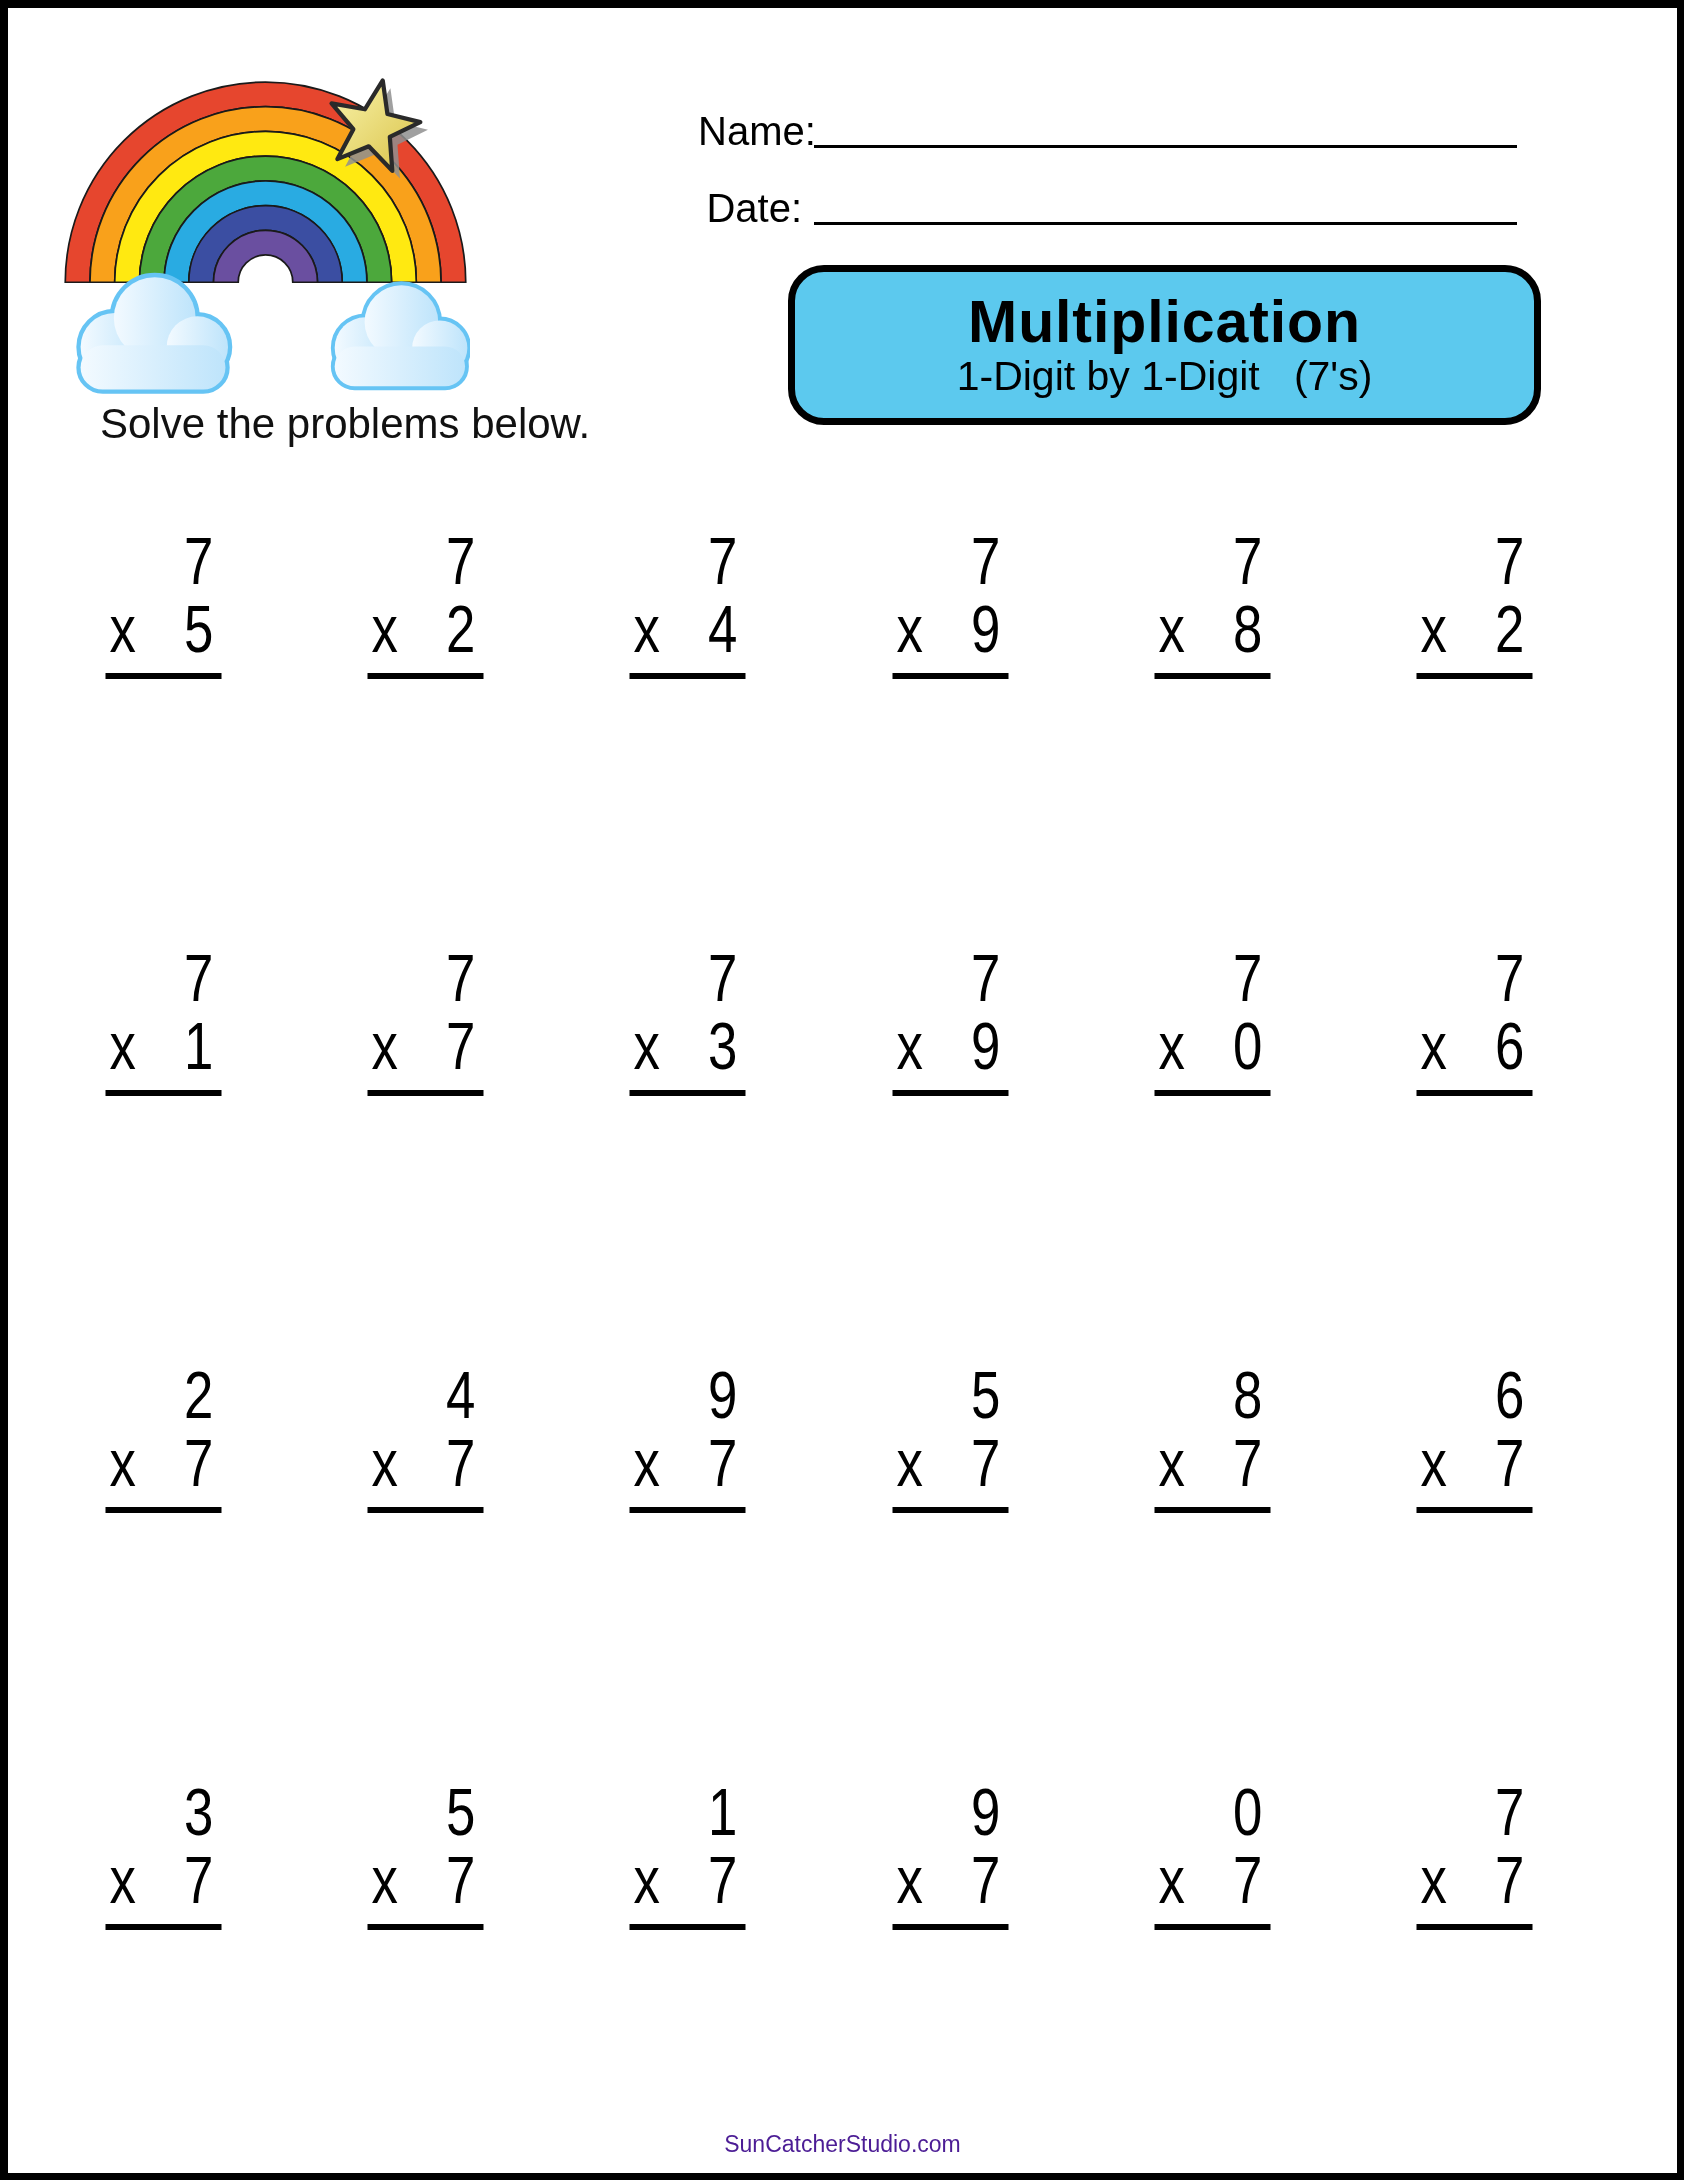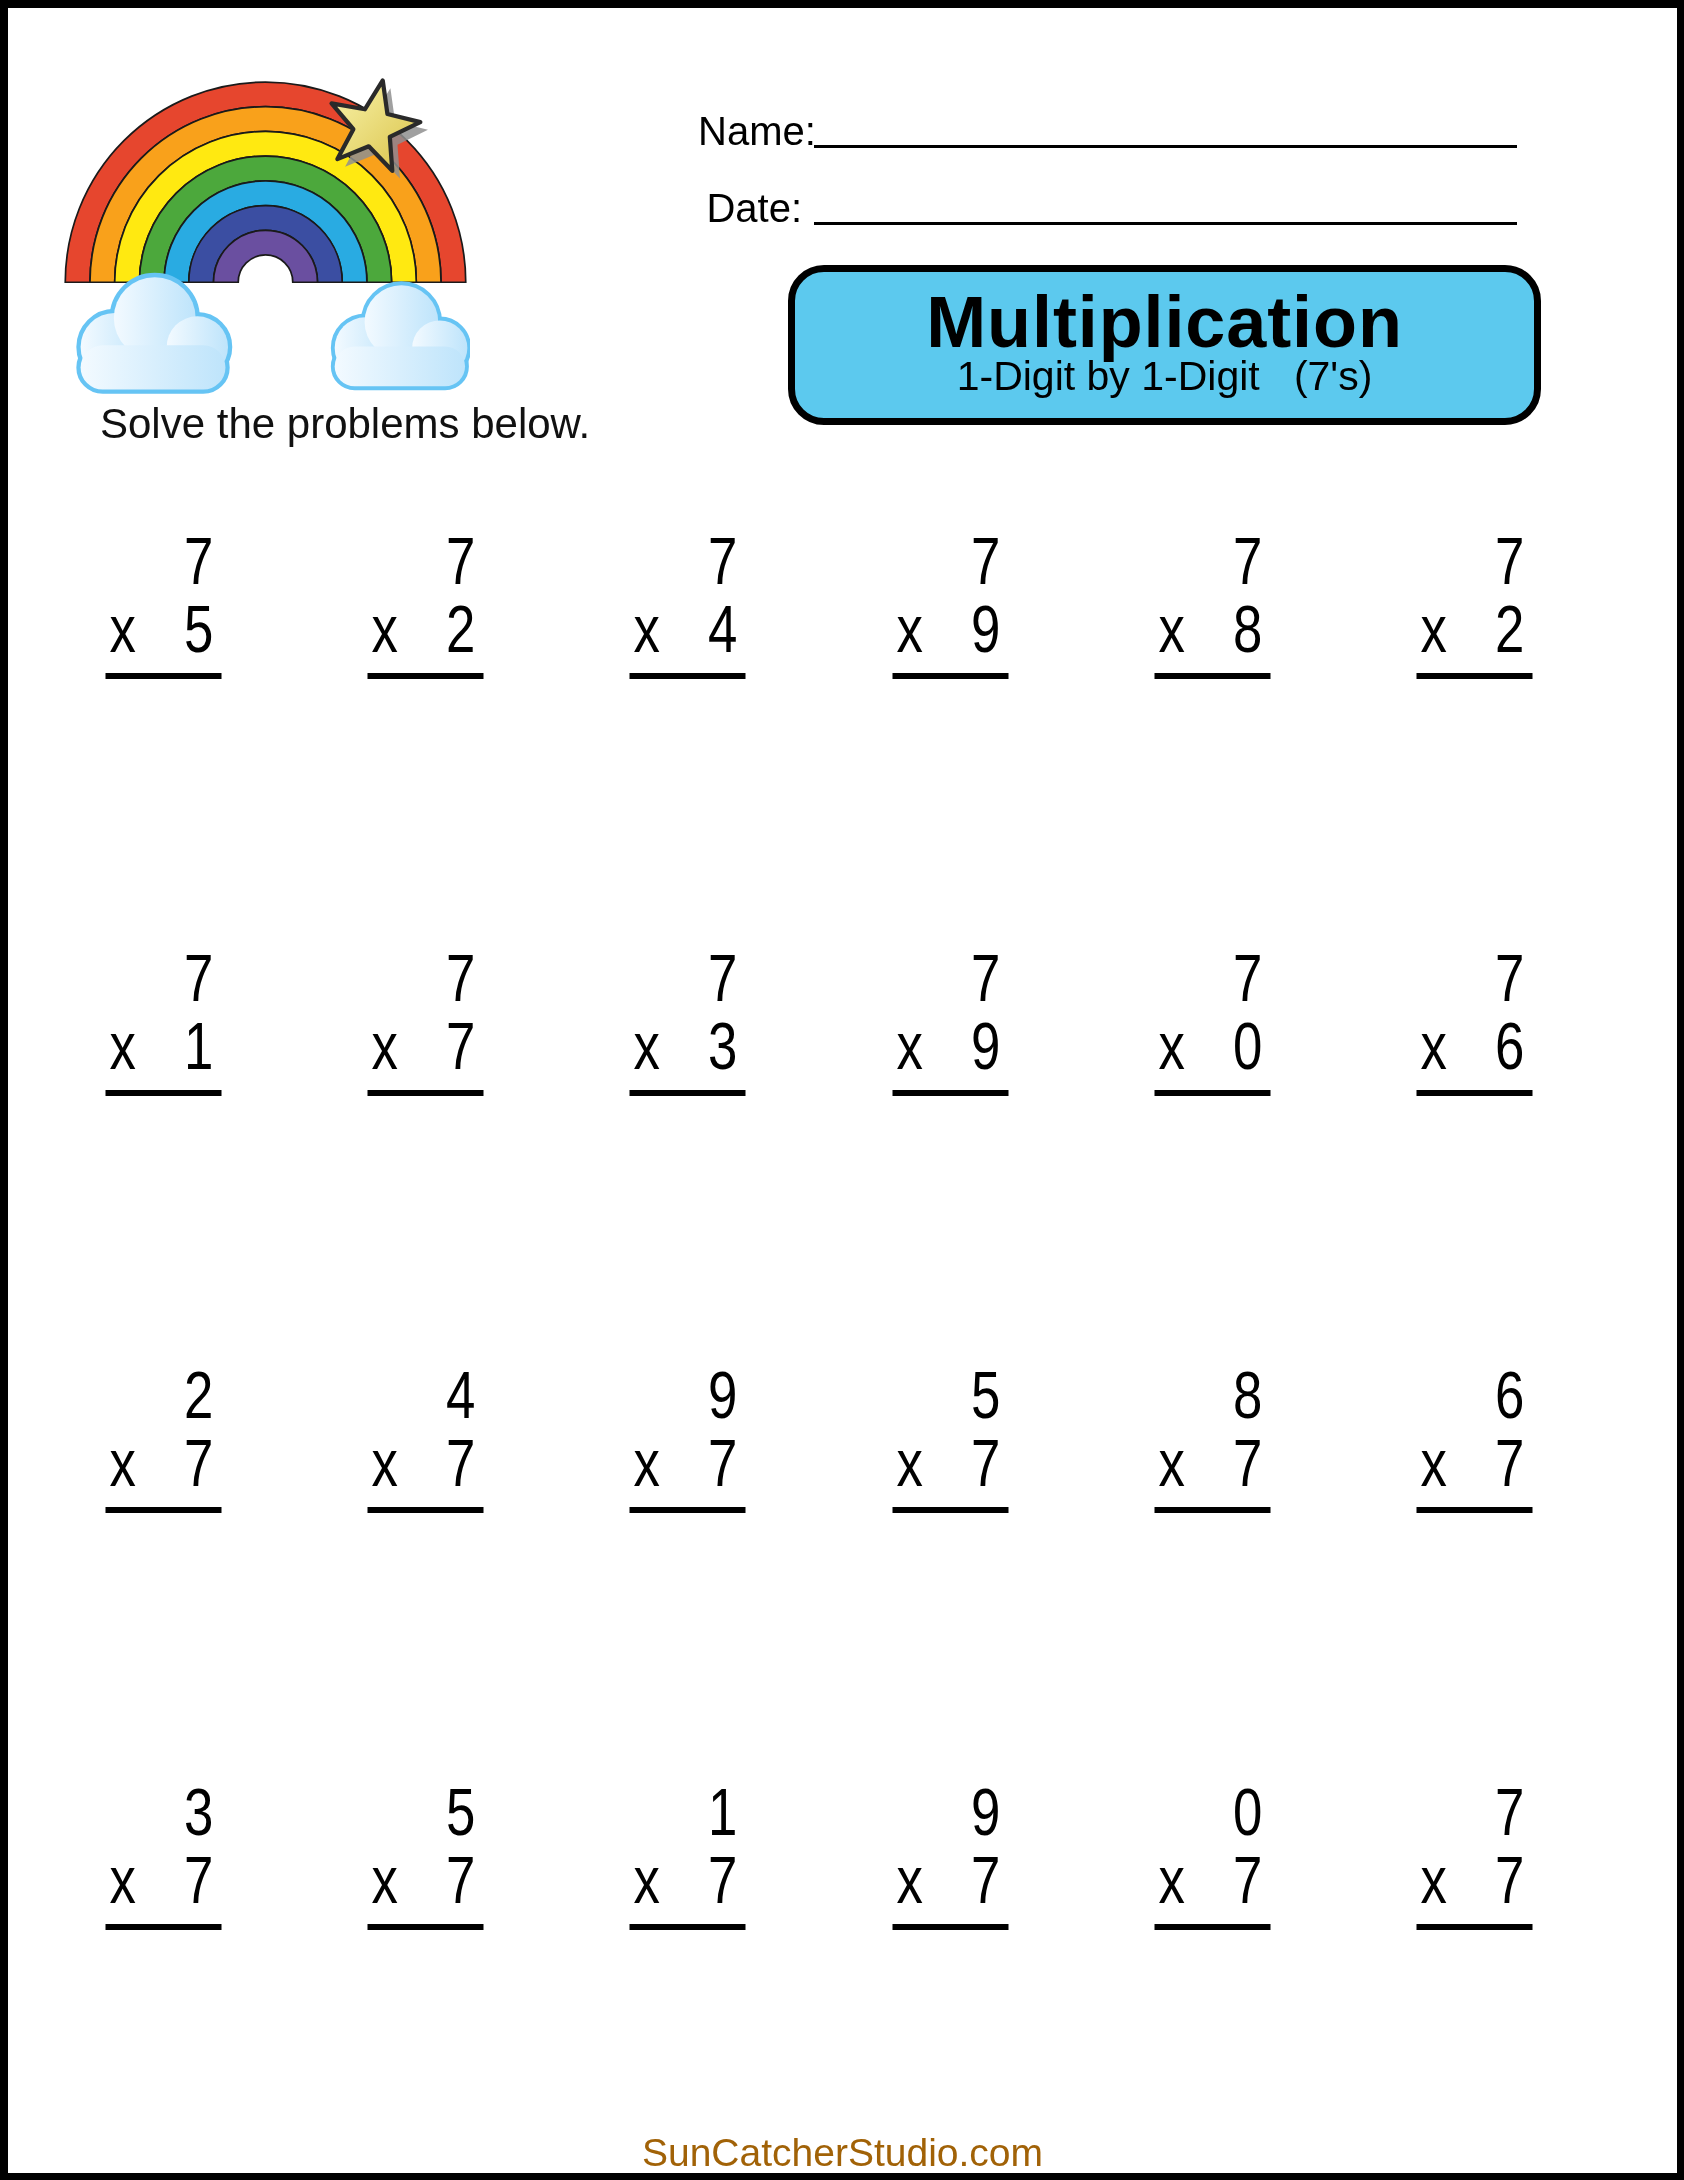--- a/index.html
+++ b/index.html
@@ -24,40 +24,40 @@
   .field-label{width:104px;text-align:right;font-size:40px;line-height:44px;padding-right:12px;white-space:nowrap;}
   .field-line{flex:1;border-bottom:3.4px solid #000;height:0;margin-bottom:5.1px;}
   .title-box{
     position:absolute;left:780px;top:257px;width:753px;height:160px;
     box-sizing:border-box;
     background:#5CC9EE;
     border:7.7px solid #000;
     border-radius:36px;
     display:flex;flex-direction:column;align-items:center;justify-content:center;
   }
-  .title-main{font-size:72px;font-weight:bold;line-height:61px;letter-spacing:0.9px;}
+  .title-main{font-size:59px;font-weight:bold;line-height:61px;letter-spacing:0.9px;}
   .title-sub{font-size:41px;line-height:46px;white-space:pre;}
   
   .grid{
     position:absolute;left:24px;top:521px;width:1574px;
     display:grid;
     grid-template-columns:repeat(6,1fr);
     grid-auto-rows:417px;
     justify-items:center;
   }
   .prob{width:145px;}
   .squeeze{transform:scaleX(0.8);transform-origin:50% 0;}
   .ptop{font-size:66px;line-height:65px;text-align:right;padding-right:10.2px;font-weight:500;}
   .pbot{font-size:66px;line-height:65px;display:flex;justify-content:space-between;
         padding-left:5.1px;padding-right:10.2px;margin-top:3.4px;font-weight:500;}
   .ansline{border-top:6px solid #000;margin-top:10.2px;height:0;}
   
   .footer{
     position:absolute;left:0;right:0;top:2123px;
-    text-align:center;font-size:39px;color:#a16207;
+    text-align:center;font-size:23px;color:#4c1d95;
   }
 </style>
 </head>
 <body>
 
 <div class="page">
 
   <div class="rainbow-wrap">
     <svg width="409" height="348" viewBox="0 0 480 408">
       <defs>

